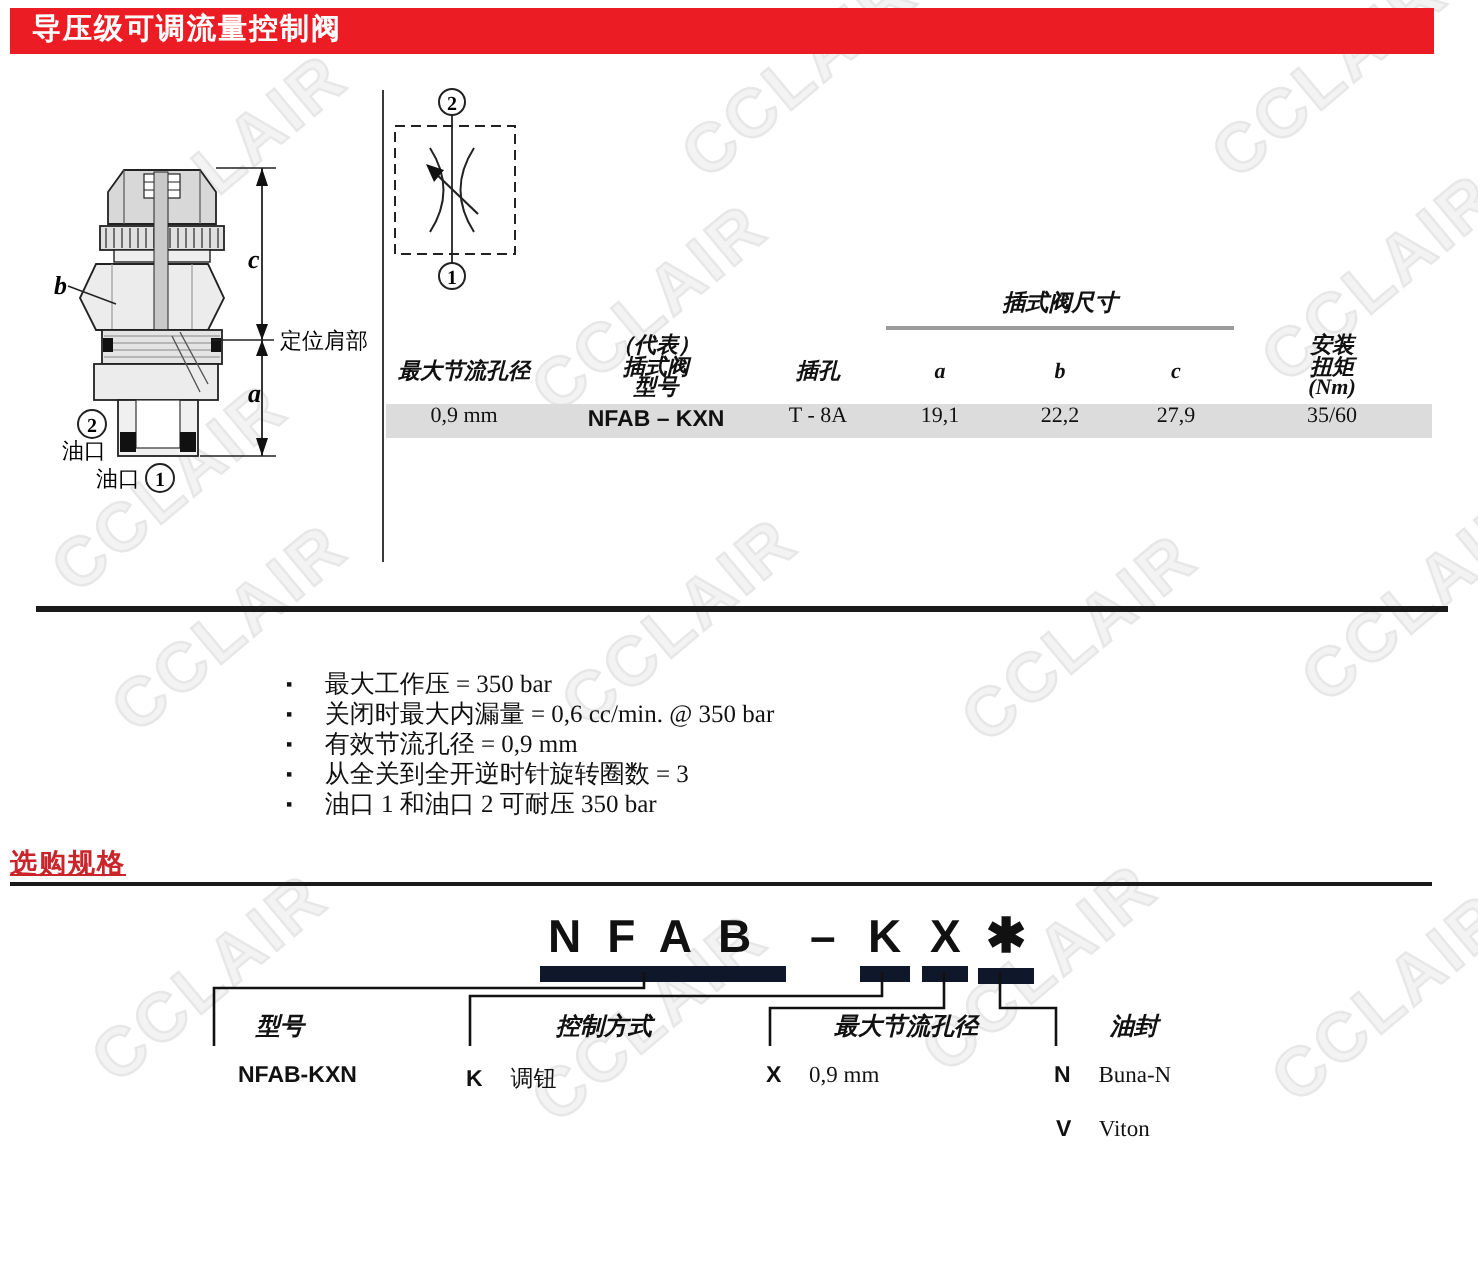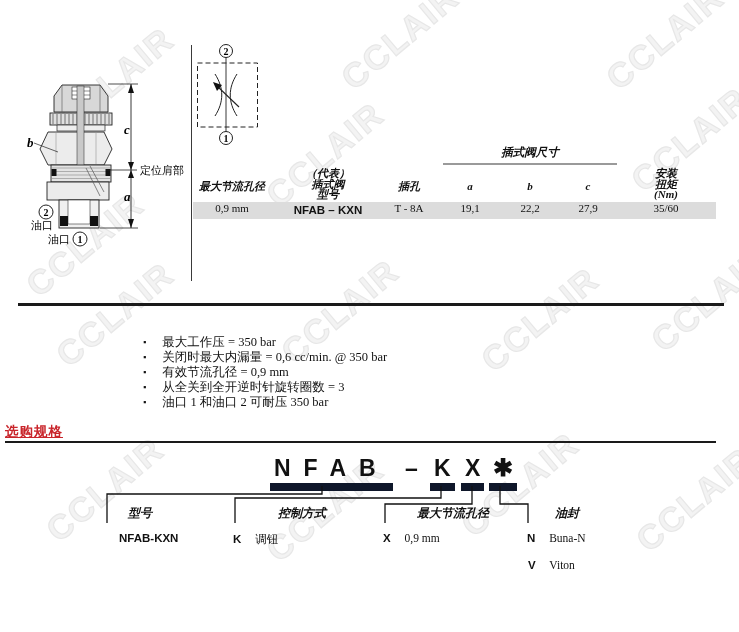--- a/index.html
+++ b/index.html
@@ -56,20 +56,23 @@
   <div class="wm" style="left:620px;top:120px">CCLAIR</div>
   <div class="wm" style="left:45px;top:295px">CCLAIR</div>
   <div class="wm" style="left:270px;top:292px">CCLAIR</div>
   <div class="wm" style="left:470px;top:300px">CCLAIR</div>
   <div class="wm" style="left:640px;top:280px">CCLAIR</div>
   <div class="wm" style="left:35px;top:470px">CCLAIR</div>
   <div class="wm" style="left:255px;top:490px">CCLAIR</div>
   <div class="wm" style="left:450px;top:465px">CCLAIR</div>
   <div class="wm" style="left:625px;top:480px">CCLAIR</div>
 
+  <div class="redbar">
+    <div class="t">导压级可调流量控制阀</div>
+  </div>
 
   <div class="vdiv"></div>
 
   <svg class="svg-abs" style="left:18px;top:42px" width="172" height="212" viewBox="18 42 172 212">
 
     <path d="M54,112 L54,96 L62,85 L100,85 L108,96 L108,112 Z" fill="#d8d8d8" stroke="#222" stroke-width="0.9"></path>
     <line x1="62" y1="85" x2="62" y2="112" stroke="#555" stroke-width="0.6"></line>
     <line x1="100" y1="85" x2="100" y2="112" stroke="#555" stroke-width="0.6"></line>
     <rect x="72" y="87" width="18" height="12" fill="#fff" stroke="#222" stroke-width="0.6"></rect>
     <line x1="72" y1="91" x2="90" y2="91" stroke="#222" stroke-width="0.5"></line>

